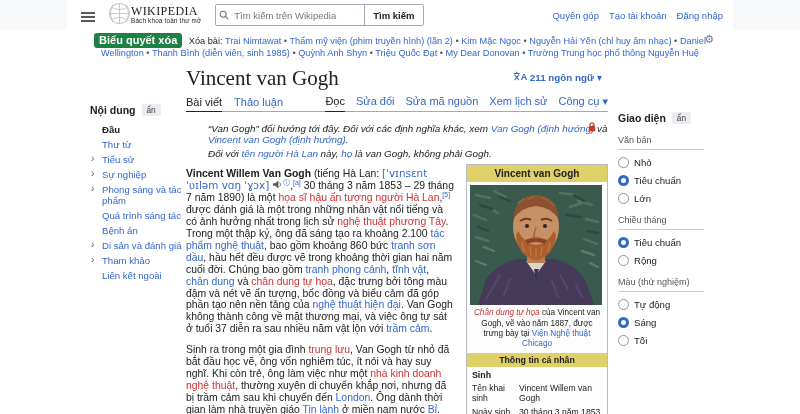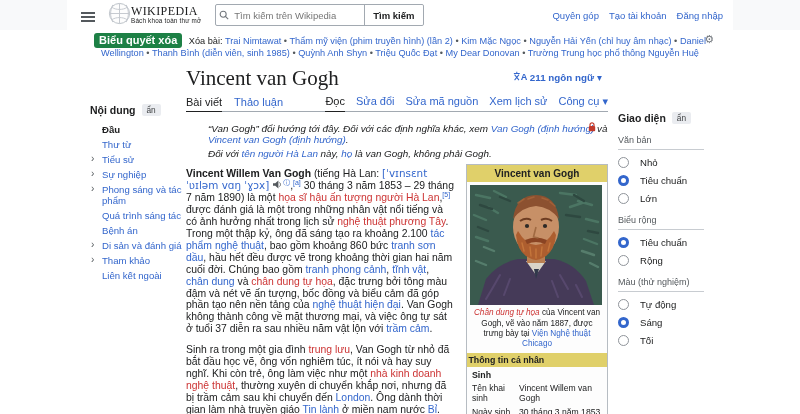--- a/index.html
+++ b/index.html
@@ -72,32 +72,32 @@
   .icon-audio{display:inline-block;margin:0 1px;}
   .protect{position:absolute;top:10px;right:12px;}
 
   
   .infobox{float:right;width:140px;margin:3px 0 6px 12px;border:1px solid #b6bcc2;background:#fdfdfd;
            font-size:8.6px;line-height:1.2;}
   .ibx-title{background:var(--ibx);text-align:center;font-weight:bold;font-size:10px;padding:2.5px 2px;}
   .ibx-img{padding:3px 3px 1px;}
   .ibx-img svg{display:block;}
   .ibx-caption{padding:2px 4px 4px;text-align:center;font-size:8.2px;line-height:1.25;}
-  .ibx-section{background:var(--ibx);font-weight:bold;font-size:8.8px;padding:1.5px;}
+  .ibx-section{background:var(--ibx);text-align:center;font-weight:bold;font-size:8.8px;padding:1.5px;}
   .ibx-group{font-weight:bold;padding:3px 5px 1px;font-size:8.8px;}
   .ibx-row{display:flex;padding:1.5px 5px;}
   .ibx-label{width:47px;flex:none;}
   .ibx-val{flex:1;}
 
   
   .appearance{position:absolute;left:618px;top:112px;width:86px;}
   .app-head{display:flex;align-items:center;gap:6px;font-size:10.5px;font-weight:bold;margin-bottom:8px;}
   .app-group-label{color:#54595d;font-size:9px;padding-bottom:4px;border-bottom:1px solid #c8ccd1;
                    margin:11px 0 4px;}
-  .opt{display:flex;align-items:center;gap:11px;margin:7px 0;font-size:9.6px;cursor:pointer;}
+  .opt{display:flex;align-items:center;gap:5px;margin:7px 0;font-size:9.6px;cursor:pointer;}
   .radio{box-sizing:border-box;width:11px;height:11px;border-radius:50%;border:1px solid #8f949a;
          background:#fff;flex:none;}
   .radio.sel{border:3.5px solid var(--accent);}
 </style>
 </head>
 <body>
 
 <div class="canvas">
 
   <div class="top-strip">
@@ -275,21 +275,21 @@
           <span>Nhỏ</span>
         </div>
         <div class="opt">
           <span class="radio sel"></span>
           <span>Tiêu chuẩn</span>
         </div>
         <div class="opt">
           <span class="radio"></span>
           <span>Lớn</span>
         </div>
-        <div class="app-group-label">Biểu rộng</div>
+        <div class="app-group-label">Chiều tháng</div>
         <div class="opt">
           <span class="radio sel"></span>
           <span>Tiêu chuẩn</span>
         </div>
         <div class="opt">
           <span class="radio"></span>
           <span>Rộng</span>
         </div>
         <div class="app-group-label">Màu (thử nghiệm)</div>
         <div class="opt">

